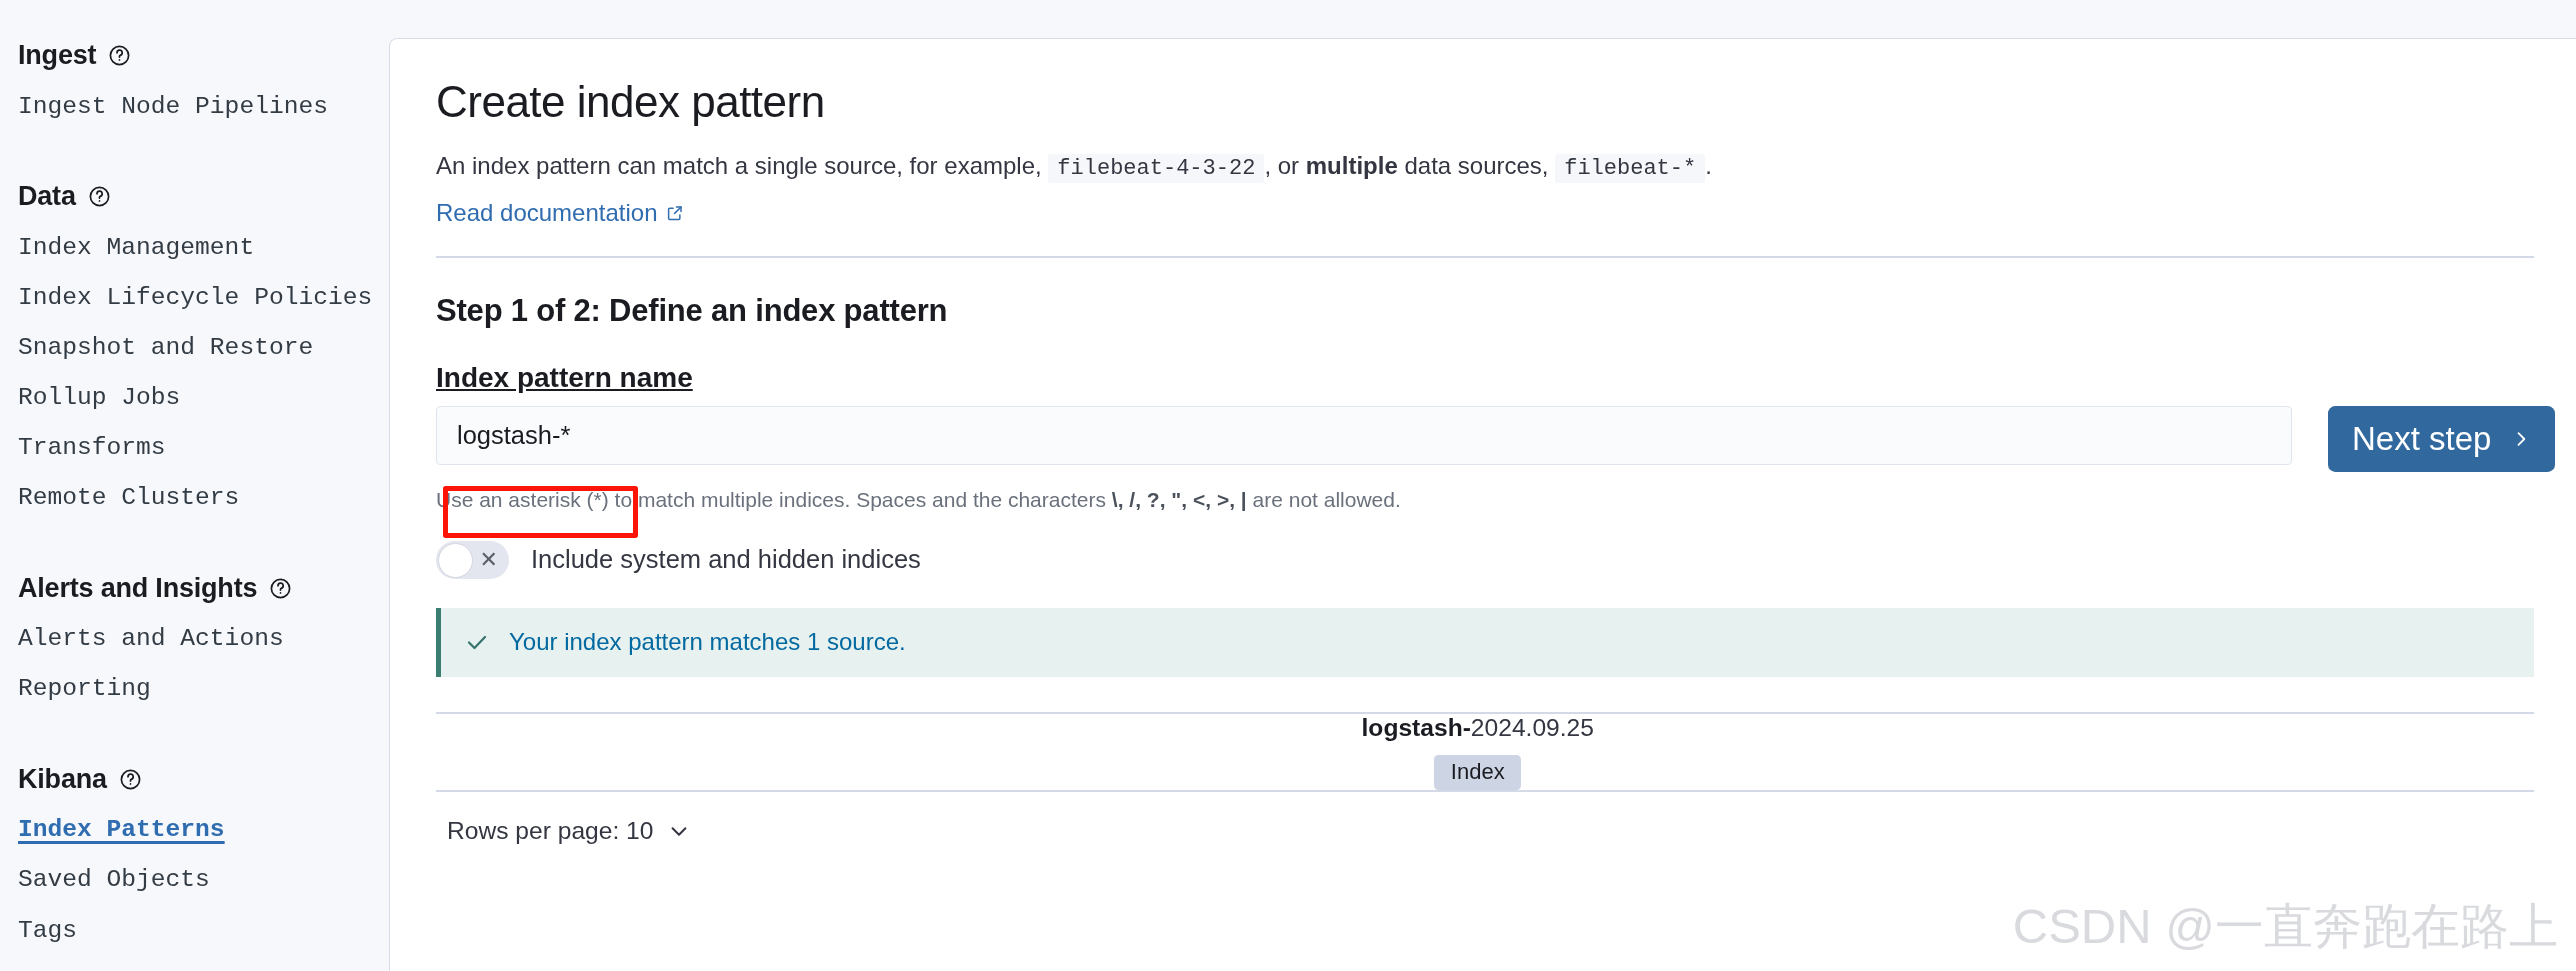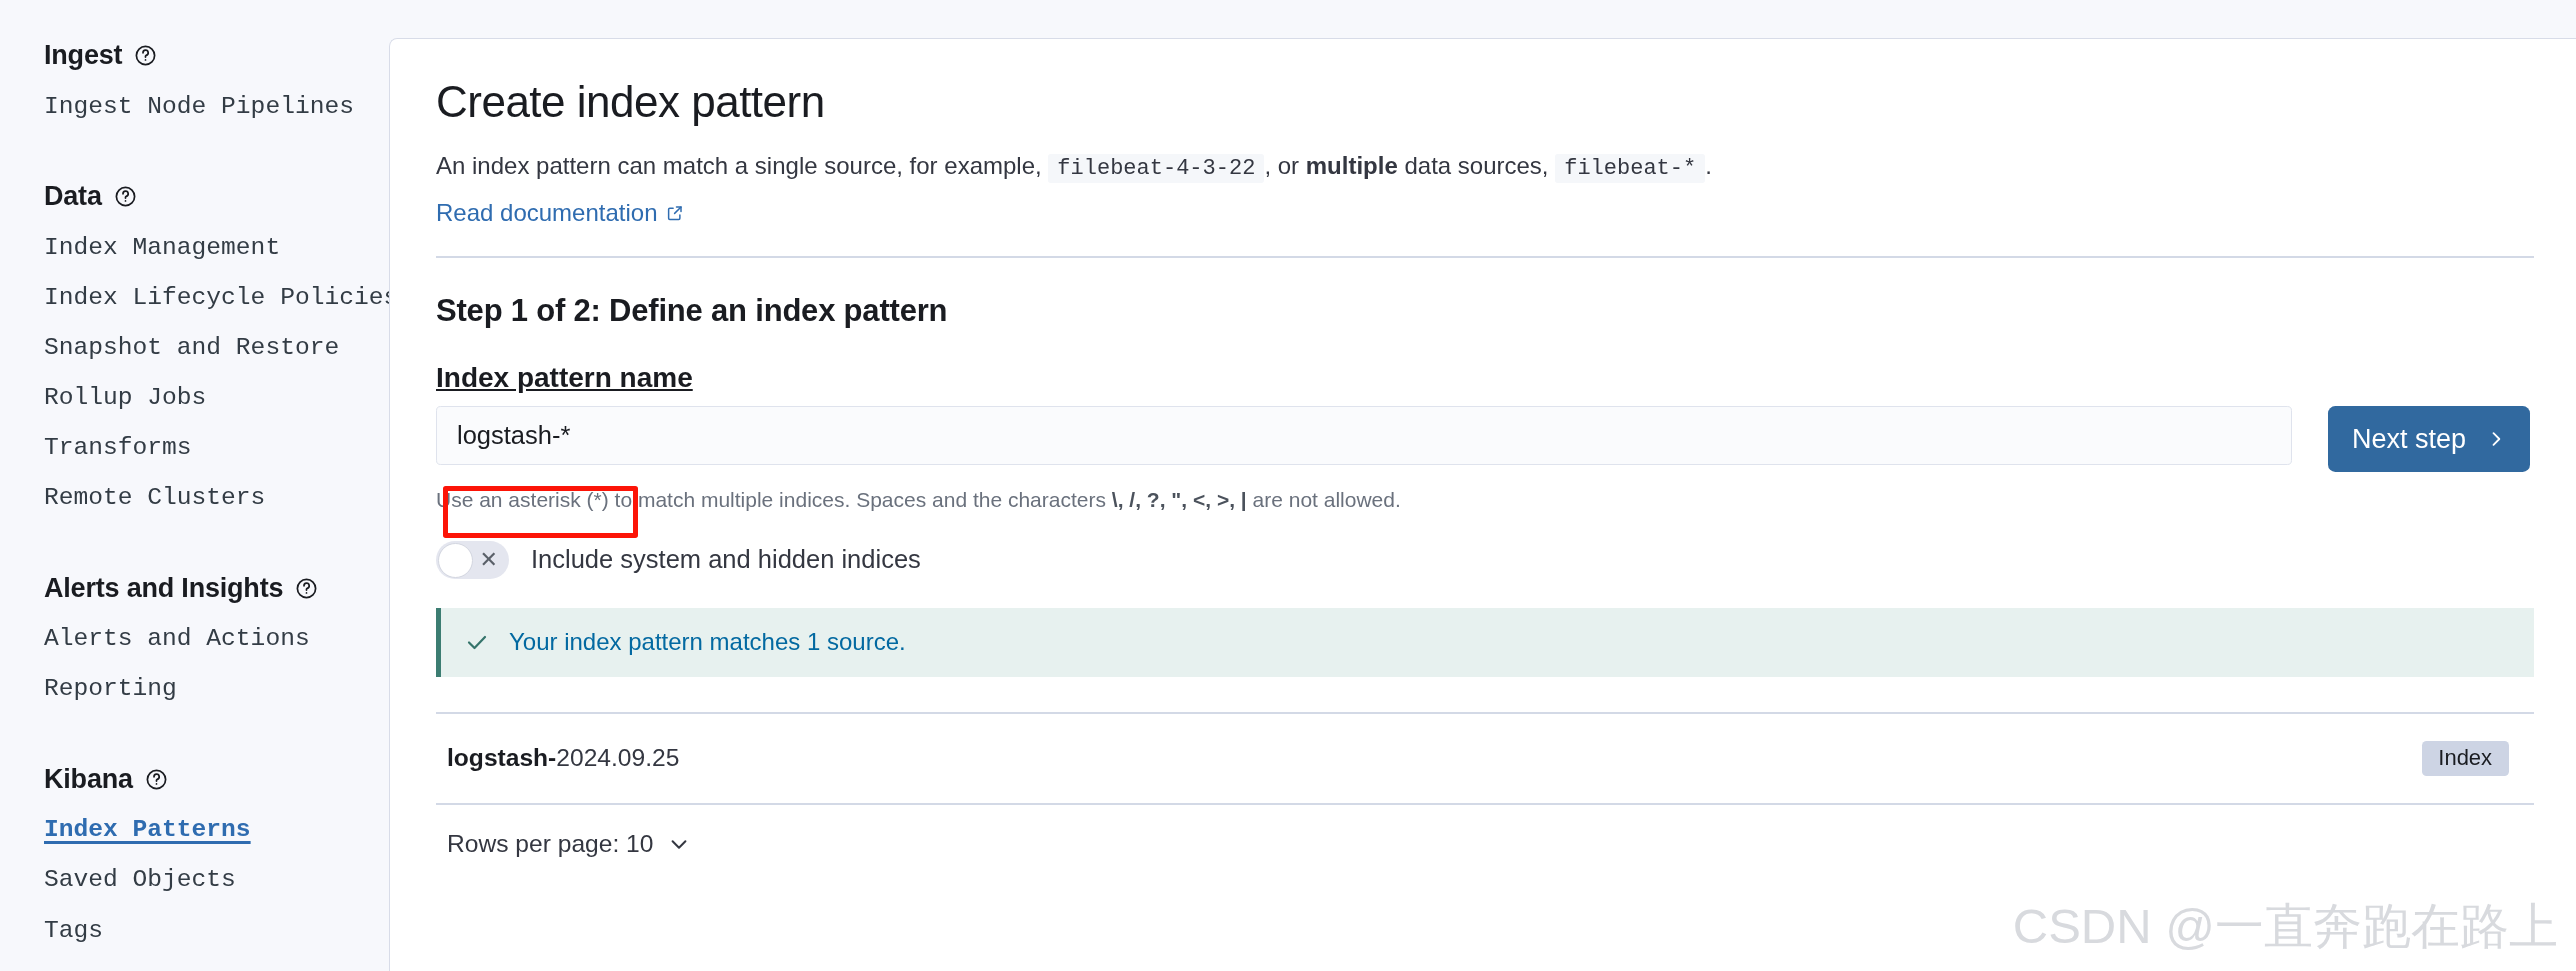--- a/index.html
+++ b/index.html
@@ -8,21 +8,21 @@
     background: #f7f8fc;
     font-family: "Liberation Sans", sans-serif;
     overflow: hidden;
   }
   .app { position: relative; width: 2576px; height: 971px; display: flex; }
 
   
   .sidebar {
     width: 389px; height: 971px;
     background: #f7f8fc;
-    padding: 42px 0 0 44px;
+    padding: 42px 0 0 18px;
     position: relative;
     flex: 0 0 389px;
     overflow: hidden;
   }
   .nav-group { margin-bottom: 0; }
   .nav-group-header {
     display: flex; align-items: center; gap: 12px;
     font-size: 27px; font-weight: 700; color: #1a1c21;
     letter-spacing: -0.2px;
     line-height: 1;
@@ -123,21 +123,21 @@
     font-size: 25.5px; color: #1a1c21;
     padding: 0 20px;
     outline: none;
   }
   .next-btn {
     height: 66px;
     background: #31699f;
     border: none; border-radius: 7.3px;
     color: #ffffff;
     font-family: "Liberation Sans", sans-serif;
-    font-size: 27px;
+    font-size: 33px;
     padding: 0 24px;
     display: inline-flex; align-items: center; gap: 20px;
     cursor: pointer;
     white-space: nowrap;
   }
   .next-btn svg { width: 20px; height: 20px; display: block; }
 
   .helper-text {
     margin-top: 15.5px;
     font-size: 21px; color: #6a717d;
@@ -180,23 +180,24 @@
   }
   .callout svg { width: 24px; height: 24px; display: block; flex: 0 0 24px; }
   .callout-text { font-size: 24px; color: #0369a1; }
 
   .list-divider {
     margin-top: 35px;
     height: 1.8px; background: #d3d9e6;
     width: 2098px;
   }
   .index-row {
-    width: 2098px; height: 89px;
+    width: 2098px; height: 76px;
     display: flex; align-items: center; justify-content: space-between;
     padding: 0 25.5px 0 11px;
+    flex-direction: column;
   }
   .index-name { font-size: 24.6px; color: #343741; }
   .index-name .match { font-weight: 700; color: #1a1c21; }
   .index-badge {
     background: #cdd4e4; color: #1a1c21;
     font-size: 22px;
     padding: 4.6px 16.4px; border-radius: 4.6px;
   }
   .row-divider { height: 1.8px; background: #d3d9e6; width: 2098px; }
 

